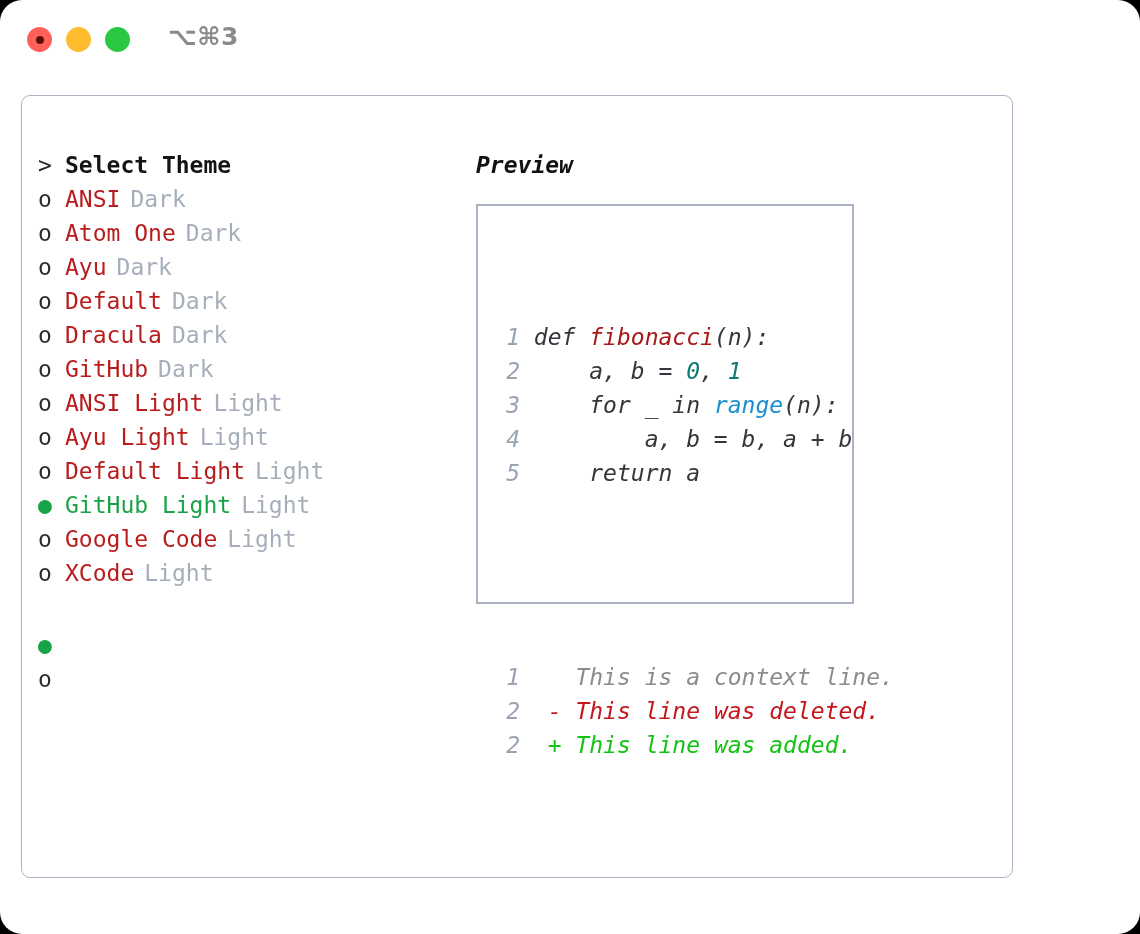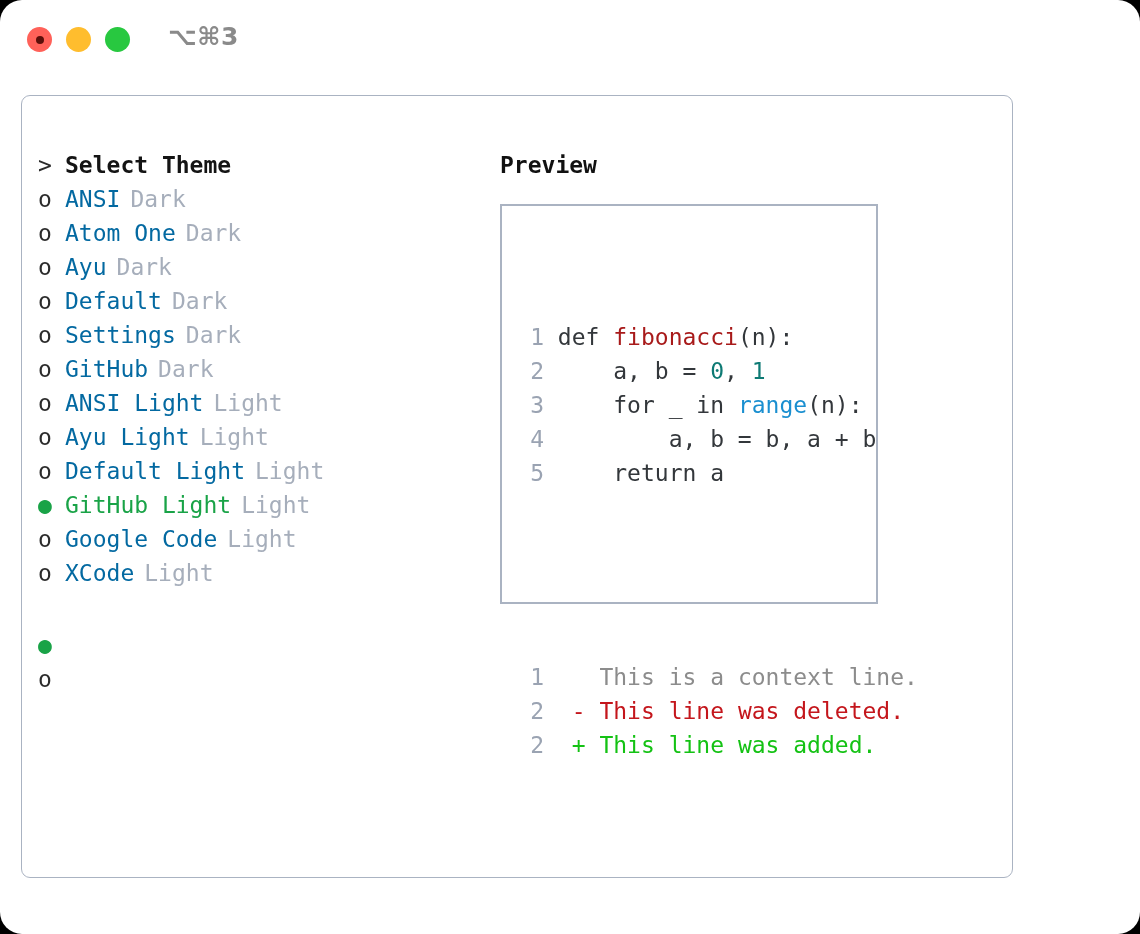--- a/index.html
+++ b/index.html
@@ -103,21 +103,21 @@
   }
   .marker {
     width: 27px;
     flex: 0 0 27px;
     font-size: 23px;
     color: #2b2b2b;
     text-align: left;
   }
   .marker.sel  { color: #19a347; }
   .marker.none { color: transparent; }
-  .row-label   { color: #0369a1; }
+  .row-label   { color: #b91c1c; }
   .row.header .row-label { font-weight: 700; color: #141414; }
   .row.selected .row-label { color: #19a347; }
   .row-tag {
     color: #a6aebb;
     padding-left: 10px;
   }
   .section-gap { height: 38px; }
 
   .hint {
     position: absolute;
@@ -126,23 +126,24 @@
     width: 420px;
     font-size: 23px;
     line-height: 34px;
     color: #a3adbd;
     white-space: pre-wrap;
   }
 
   
   .right-col {
     position: absolute;
-    left: 478px;
+    left: 454px;
     top: 52px;
     width: 500px;
+    font-style: italic;
   }
   .preview-title {
     font-size: 23px;
     font-weight: 700;
     color: #111111;
     line-height: 34px;
     white-space: pre;
   }
   .preview-box {
     position: absolute;
@@ -204,21 +205,21 @@
       <div class="row header">
         <span class="marker">&gt;</span>
         <span class="row-label">Select Theme</span>
       </div>
 
       <div id="theme-items">
           <div class="row"><span class="marker">o</span><span class="row-label">ANSI</span><span class="row-tag">Dark</span></div>
           <div class="row"><span class="marker">o</span><span class="row-label">Atom One</span><span class="row-tag">Dark</span></div>
           <div class="row"><span class="marker">o</span><span class="row-label">Ayu</span><span class="row-tag">Dark</span></div>
           <div class="row"><span class="marker">o</span><span class="row-label">Default</span><span class="row-tag">Dark</span></div>
-          <div class="row"><span class="marker">o</span><span class="row-label">Settings</span><span class="row-tag">Dark</span></div>
+          <div class="row"><span class="marker">o</span><span class="row-label">Dracula</span><span class="row-tag">Dark</span></div>
           <div class="row"><span class="marker">o</span><span class="row-label">GitHub</span><span class="row-tag">Dark</span></div>
           <div class="row"><span class="marker">o</span><span class="row-label">ANSI Light</span><span class="row-tag">Light</span></div>
           <div class="row"><span class="marker">o</span><span class="row-label">Ayu Light</span><span class="row-tag">Light</span></div>
           <div class="row"><span class="marker">o</span><span class="row-label">Default Light</span><span class="row-tag">Light</span></div>
           <div class="row selected"><span class="marker sel">●</span><span class="row-label">GitHub Light</span><span class="row-tag">Light</span></div>
           <div class="row"><span class="marker">o</span><span class="row-label">Google Code</span><span class="row-tag">Light</span></div>
           <div class="row"><span class="marker">o</span><span class="row-label">XCode</span><span class="row-tag">Light</span></div>
         </div>
 
       <div class="section-gap"></div>

